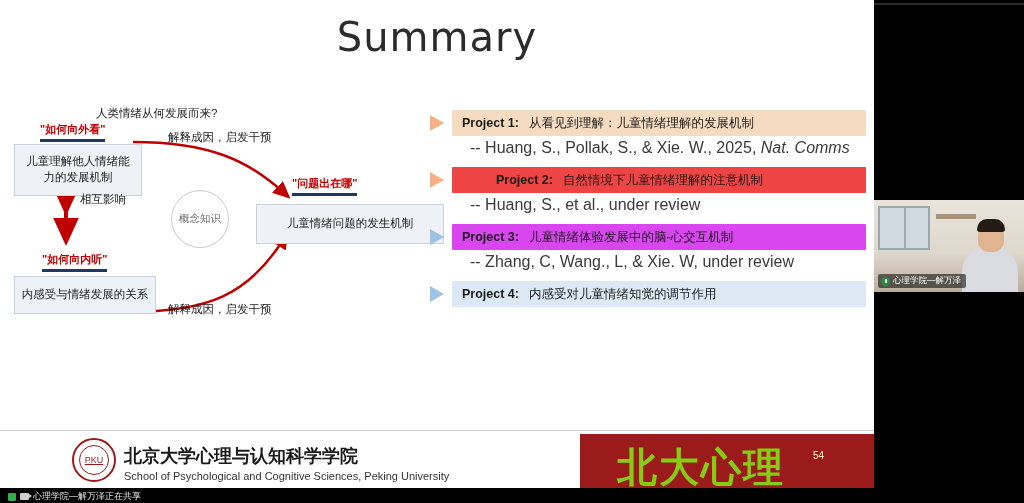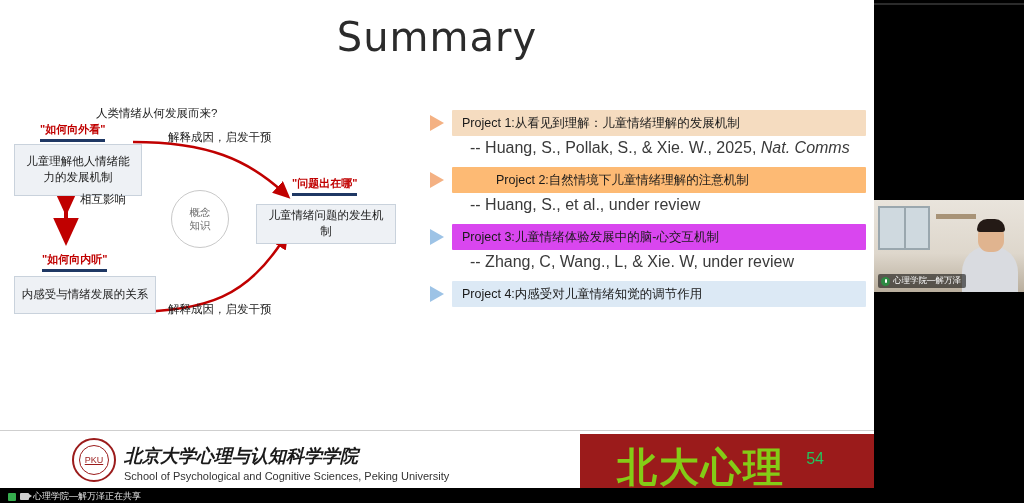--- a/index.html
+++ b/index.html
@@ -70,21 +70,21 @@
     position: absolute;
     font-size: 11.5px;
     color: #1a1a1a;
     white-space: nowrap;
   }
   .circle {
     position: absolute;
     width: 58px; height: 58px;
     border: 1.5px solid #c9c9c9;
     border-radius: 50%;
-    display: flex; flex-direction: column;
+    display: flex; 
     align-items: center; justify-content: center;
     font-size: 10.5px; color: #6a6a6a;
     line-height: 1.25;
   }
   svg.arrows { position: absolute; left: 0; top: 0; width: 410px; height: 240px; }
   
   #projects {
     position: absolute;
     left: 424px; top: 110px;
     width: 442px;
@@ -94,21 +94,21 @@
     position: relative;
     margin-left: 28px;
     height: 26px;
     display: flex;
     align-items: center;
     padding-left: 10px;
     font-size: 12.5px;
     color: #1a1a1a;
     border-radius: 1px;
   }
-  .proj-bar b { font-weight: normal; margin-right: 0; }
+  .proj-bar b { font-weight: bold; margin-right: 10px; }
   .tri {
     position: absolute;
     left: 6px; top: 5px;
     width: 0; height: 0;
     border-top: 8px solid transparent;
     border-bottom: 8px solid transparent;
     border-left: 14px solid #f4b183;
   }
   .tri.blue { border-left-color: #9dc3e6; }
   .ref {
@@ -135,40 +135,40 @@
     display: flex; align-items: center; justify-content: center;
   }
   #seal .inner {
     width: 30px; height: 30px; border-radius: 50%;
     border: 1px solid #9b1b1b;
     color: #9b1b1b; font-size: 9px;
     display: flex; align-items: center; justify-content: center; text-decoration: underline;
   }
   #uni-cn {
     position: absolute; left: 124px; top: 444px;
-    font-size: 18px; font-weight: bold; color: #1a1a1a; font-style: italic;
+    font-size: 18px; font-weight: bold; color: #1a1a1a;
   }
   #uni-en {
     position: absolute; left: 124px; top: 470px;
     font-size: 11px; color: #333; text-align: center;
   }
   #redband {
     position: absolute; left: 580px; top: 434px;
     width: 294px; height: 54px;
     background: #9b1b1b;
     overflow: hidden;
   }
   #redband .ghost {
     position: absolute; left: 37px; top: 6px;
     font-size: 40px; color: #84cc16; letter-spacing: 2px;
     font-weight: bold;
   }
   #pagenum {
     position: absolute; right: 50px; top: 16px;
-    color: #22c55e; font-size: 16px;
+    color: #fef9c3; font-size: 10px;
   }
   
   #video {
     position: absolute;
     left: 874px; top: 200px;
     width: 150px; height: 92px;
     background: #1b2f45;
     overflow: hidden;
   }
   #vid-wall { position: absolute; inset: 0; background: linear-gradient(180deg,#e9e4dc 0%,#ded7cc 58%,#b9ae9d 100%); }
@@ -271,39 +271,39 @@
         <span>概念</span>
         <span>知识</span>
       </div>
 
       <div class="lbl" style="left:160px; top:30px;">解释成因，启发干预</div>
 
       <div class="lbl" style="left:160px; top:202px;">解释成因，启发干预</div>
 
       <div class="tag underline-navy" style="left:284px; top:76px;">"问题出在哪"</div>
 
-      <div class="box" style="left:248px; top:104px; width:140px; height:40px;">儿童情绪问题的发生机制</div>
+      <div class="box" style="left:248px; top:104px; width:188px; height:40px;">儿童情绪问题的发生机制</div>
     </div>
 
     <div id="projects">
 
       <div class="proj-row">
         <span class="tri"></span>
         <div class="proj-bar" style="background:#f5dcc0;">
           <b>Project 1:</b>
           <span>从看见到理解：儿童情绪理解的发展机制</span>
         </div>
         <div class="ref">
           <span>-- Huang, S., Pollak, S., &amp; Xie. W., 2025, </span><i>Nat. Comms</i>
         </div>
       </div>
 
       <div class="proj-row">
         <span class="tri"></span>
-        <div class="proj-bar" style="background:#fdba74;padding-left:44px;">
+        <div class="proj-bar" style="background:#ef4444;padding-left:44px;">
           <b>Project 2:</b>
           <span>自然情境下儿童情绪理解的注意机制</span>
         </div>
         <div class="ref">
           <span>-- Huang, S., et al., under review</span><i></i>
         </div>
       </div>
 
       <div class="proj-row">
         <span class="tri blue"></span>

